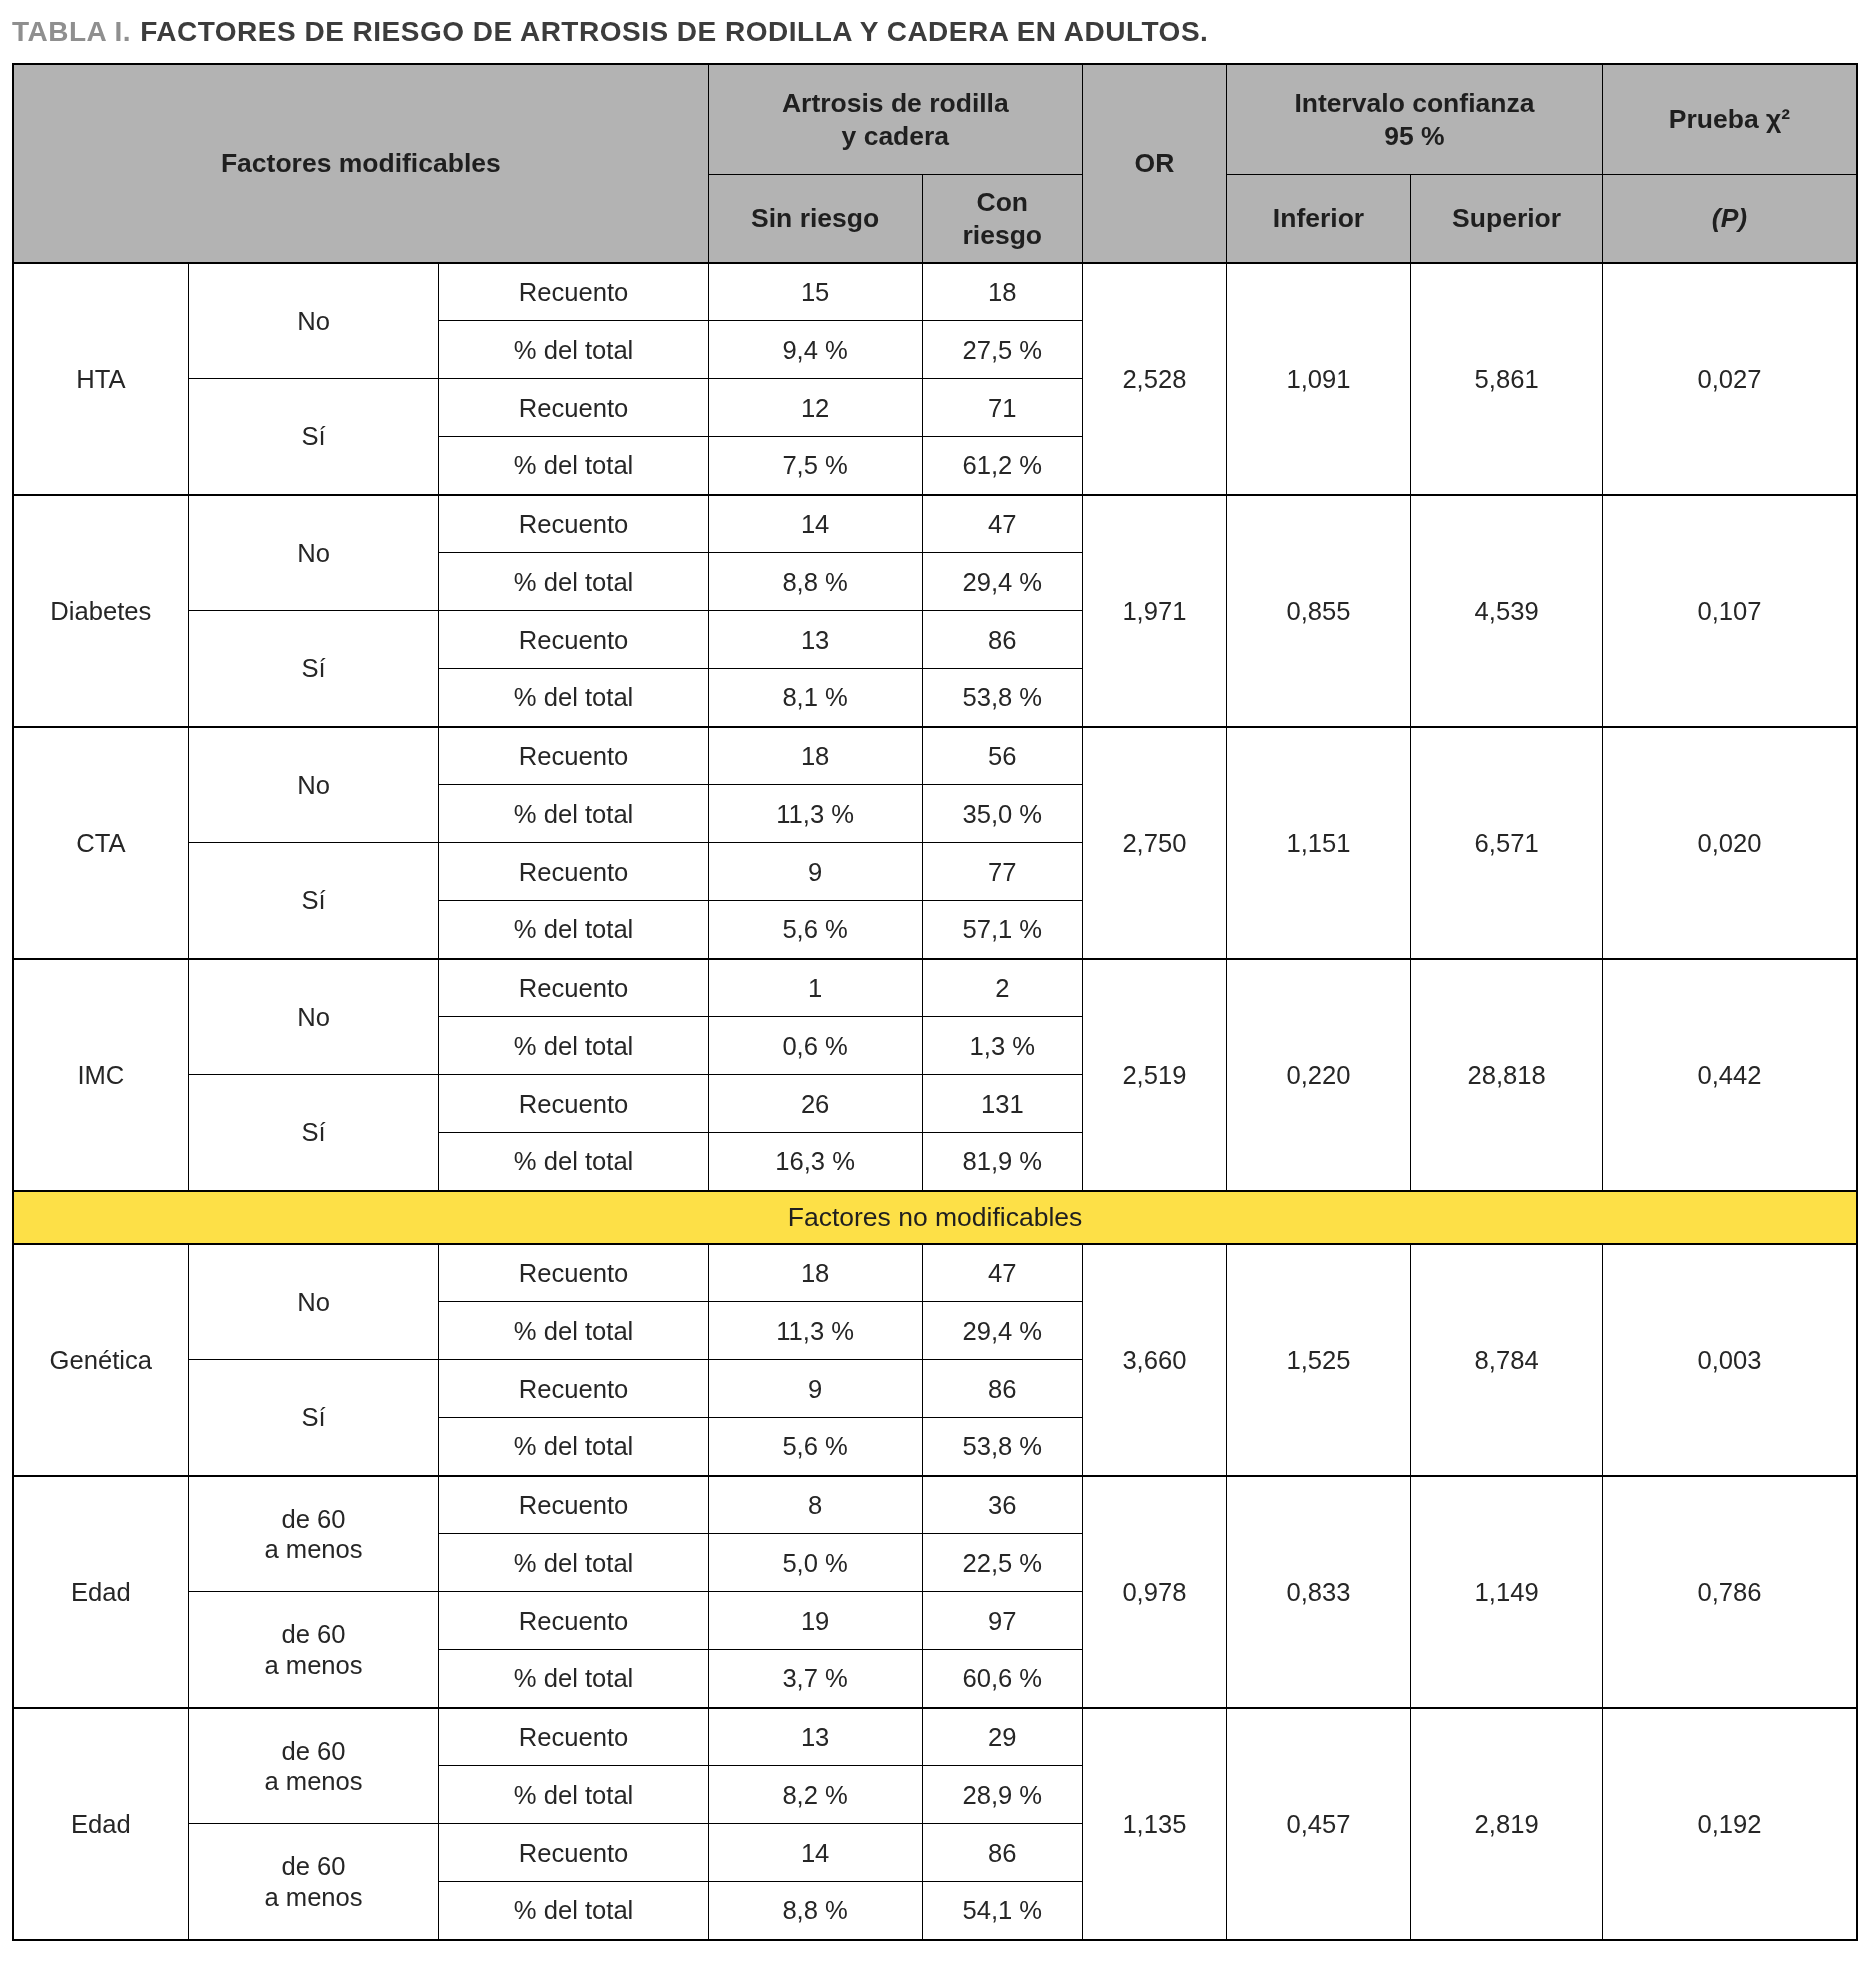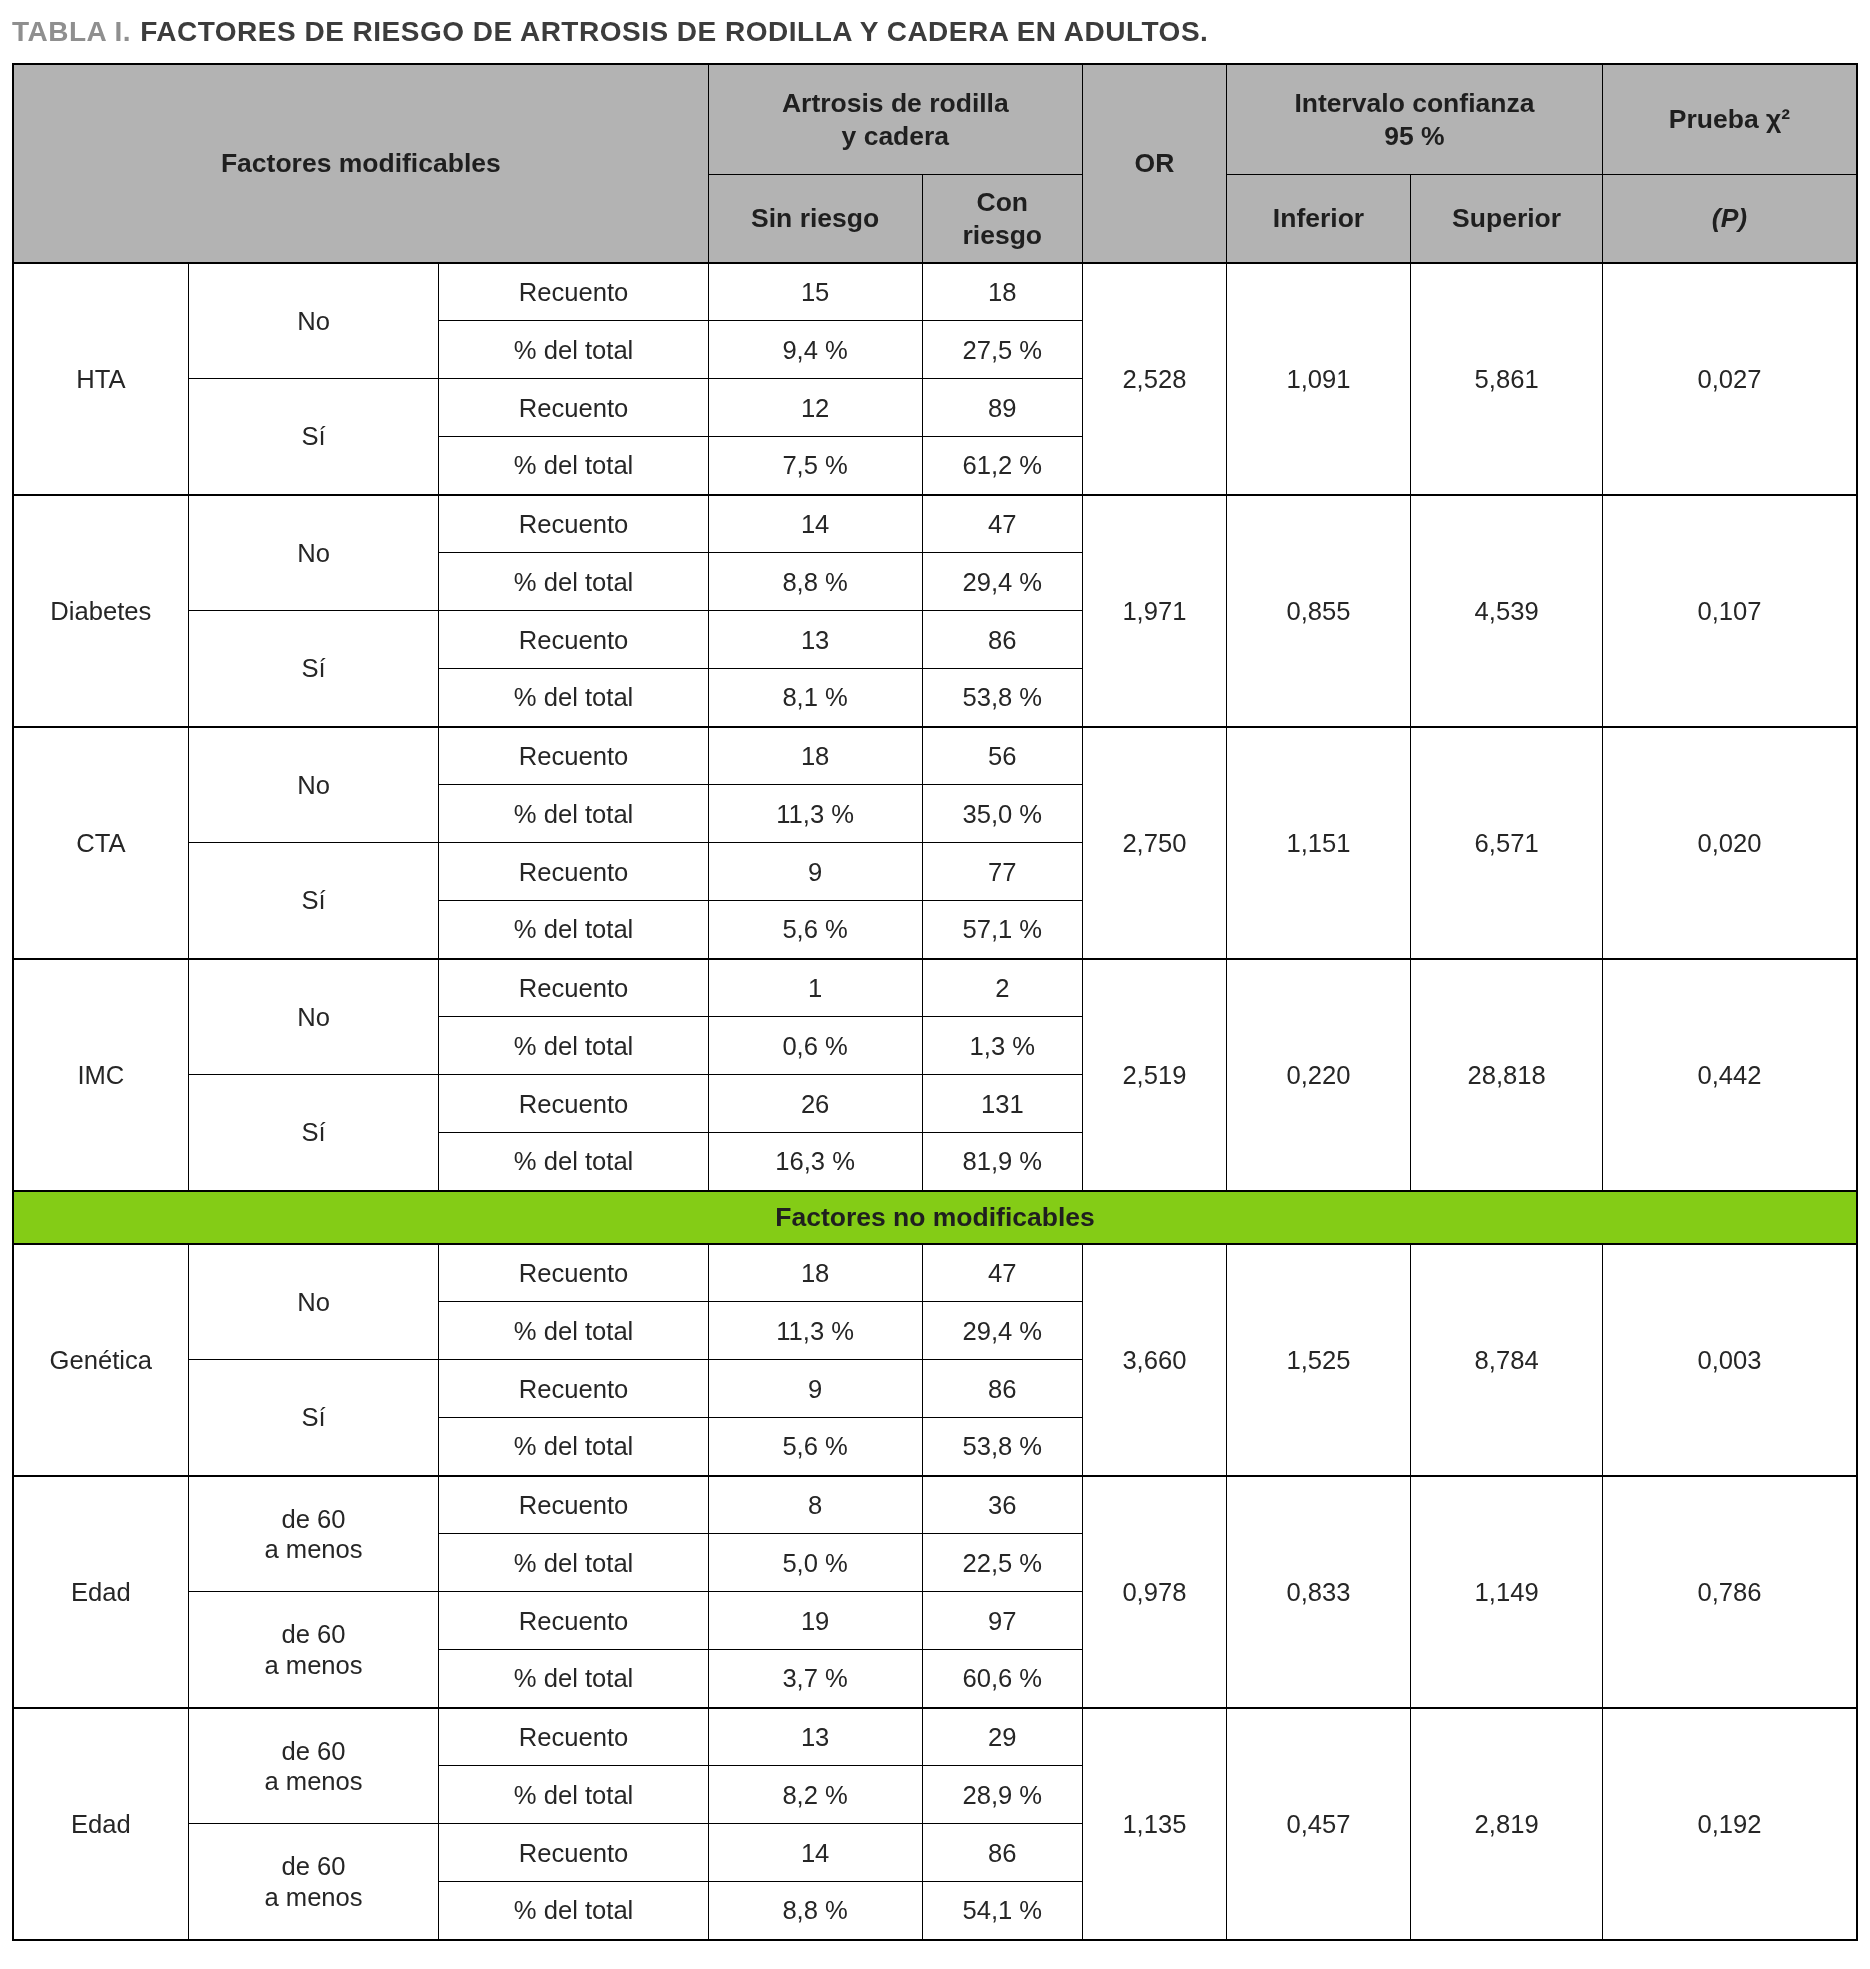--- a/index.html
+++ b/index.html
@@ -56,23 +56,23 @@
   tbody tr { height: 58px; }
   tbody td {
     font-size: 25.6px;
     border-top-width: 0.9px;
     border-bottom-width: 0.9px;
     line-height: 1.2;
   }
   tr.g-top td { border-top: 2.7px solid #000; }
   tr.band { height: 53px; }
   tr.band td {
-    background: #84cc16;
+    background: #fde047;
     color: #1f1f1f;
-    font-weight: bold;
+    font-weight: normal;
     font-size: 26.5px;
     border-top: 2.7px solid #000;
     border-bottom: 2.7px solid #000;
   }
   td.level { white-space: pre-line; }
   th.p-head { font-style: italic; }
 </style>
 </head>
 <body>
 
@@ -128,21 +128,21 @@
       </tr>
       <tr>
         <td class="rowlab">% del total</td>
         <td>9,4 %</td>
         <td>27,5 %</td>
       </tr>
       <tr>
         <td class="level" rowspan="2">Sí</td>
         <td class="rowlab">Recuento</td>
         <td>12</td>
-        <td>89</td>
+        <td>71</td>
       </tr>
       <tr>
         <td class="rowlab">% del total</td>
         <td>7,5 %</td>
         <td>61,2 %</td>
       </tr>
 
       <tr class="g-top">
         <td class="factor" rowspan="4">Diabetes</td>
         <td class="level" rowspan="2">No</td>

